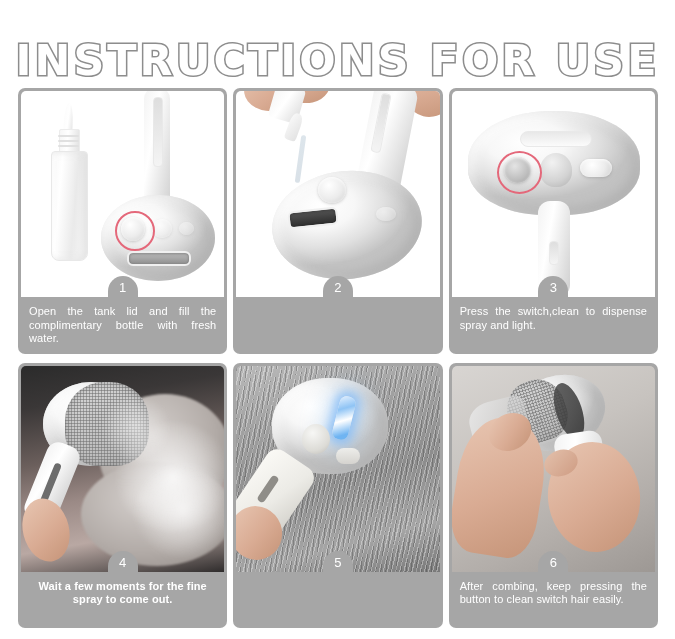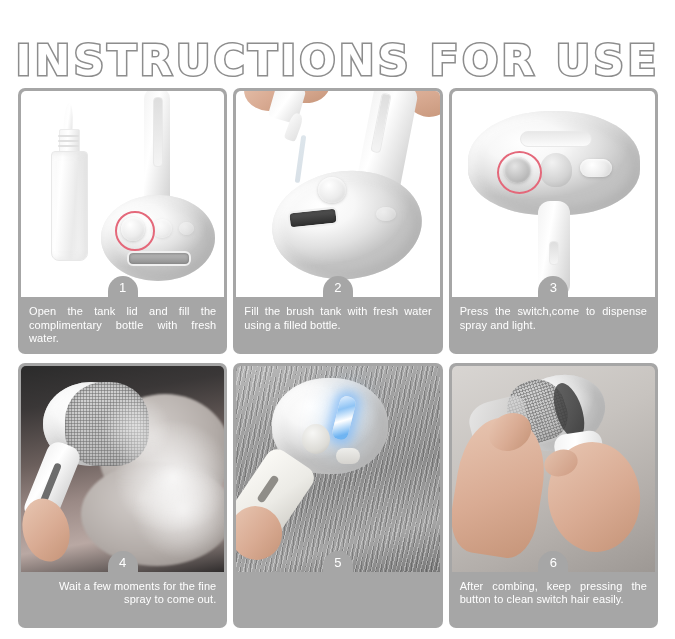--- a/index.html
+++ b/index.html
@@ -77,21 +77,21 @@
   .panel-caption{
     flex:1;
     color:#ffffff;
     font-size:11px;
     line-height:13.5px;
     padding:8px 11px 6px 11px;
     text-align:justify;
     text-justify:inter-word;
     letter-spacing:0.1px;
   }
-  .panel-caption.left{text-align:right;}
+  .panel-caption.left{text-align:center;font-weight:bold;}
 
   
   .scene{position:absolute;inset:0;}
 
   
   .brush-handle{
     position:absolute;
     background:linear-gradient(100deg,#f3f3f3 0%,#ffffff 35%,#e4e4e4 72%,#cfcfcf 100%);
     border-radius:12px;
   }
@@ -267,38 +267,37 @@
 
         <div class="brush-handle" style="left:128px;top:-8px;width:44px;height:122px;transform:rotate(11deg);"></div>
         <div class="handle-slot" style="left:140px;top:2px;width:8px;height:58px;transform:rotate(11deg);"></div>
         <div class="brush-bulb" style="left:36px;top:80px;width:150px;height:108px;transform:rotate(-6deg);"></div>
         <div class="tank-lid" style="left:82px;top:86px;width:28px;height:26px;"></div>
         <div class="dark-slot" style="left:52px;top:118px;width:46px;height:14px;transform:rotate(-6deg);background:linear-gradient(180deg,#555,#2d2d2d);"></div>
         <div class="tank-lid" style="left:140px;top:116px;width:20px;height:14px;opacity:.45;"></div>
       </div>
       <div class="step-badge">2</div>
     </div>
-    <div class="panel-caption">Fill the brush tank with fresh water using a filled bottle.</div>
   </div>
 
   <div class="panel">
     <div class="panel-image">
       <div class="scene">
         <div class="brush-bulb" style="left:16px;top:20px;width:172px;height:104px;border-radius:48% 48% 44% 44%;"></div>
         <div class="handle-slot" style="left:68px;top:40px;width:70px;height:14px;border-radius:8px;background:linear-gradient(180deg,#e8e8e8,#fbfbfb);"></div>
         <div class="tank-lid" style="left:52px;top:66px;width:27px;height:26px;background:radial-gradient(circle at 40% 35%,#e4e4e4,#bdbdbd 60%,#9b9b9b 100%);"></div>
         <div class="red-ring" style="left:45px;top:60px;width:41px;height:39px;"></div>
         <div style="position:absolute;left:88px;top:62px;width:32px;height:34px;border-radius:50% 50% 45% 45%;background:radial-gradient(circle at 38% 28%,#f2f2f2,#d3d3d3 60%,#b0b0b0);"></div>
         <div class="tank-lid" style="left:128px;top:68px;width:32px;height:18px;border-radius:10px;"></div>
         <div class="brush-handle" style="left:86px;top:110px;width:32px;height:96px;"></div>
         <div class="handle-slot" style="left:97px;top:150px;width:8px;height:22px;"></div>
       </div>
       <div class="step-badge">3</div>
     </div>
-    <div class="panel-caption">Press the switch,come to dispense spray and light.</div>
+    <div class="panel-caption">Press the switch,clean to dispense spray and light.</div>
   </div>
 
   <div class="panel photo">
     <div class="panel-image">
       <div class="scene">
         <div class="bg-room"></div>
         <div class="cat-body" style="left:78px;top:28px;width:132px;height:120px;"></div>
         <div class="cat-body" style="left:60px;top:96px;width:152px;height:104px;"></div>
 
         <div class="brush-bulb" style="left:22px;top:16px;width:96px;height:84px;"></div>

